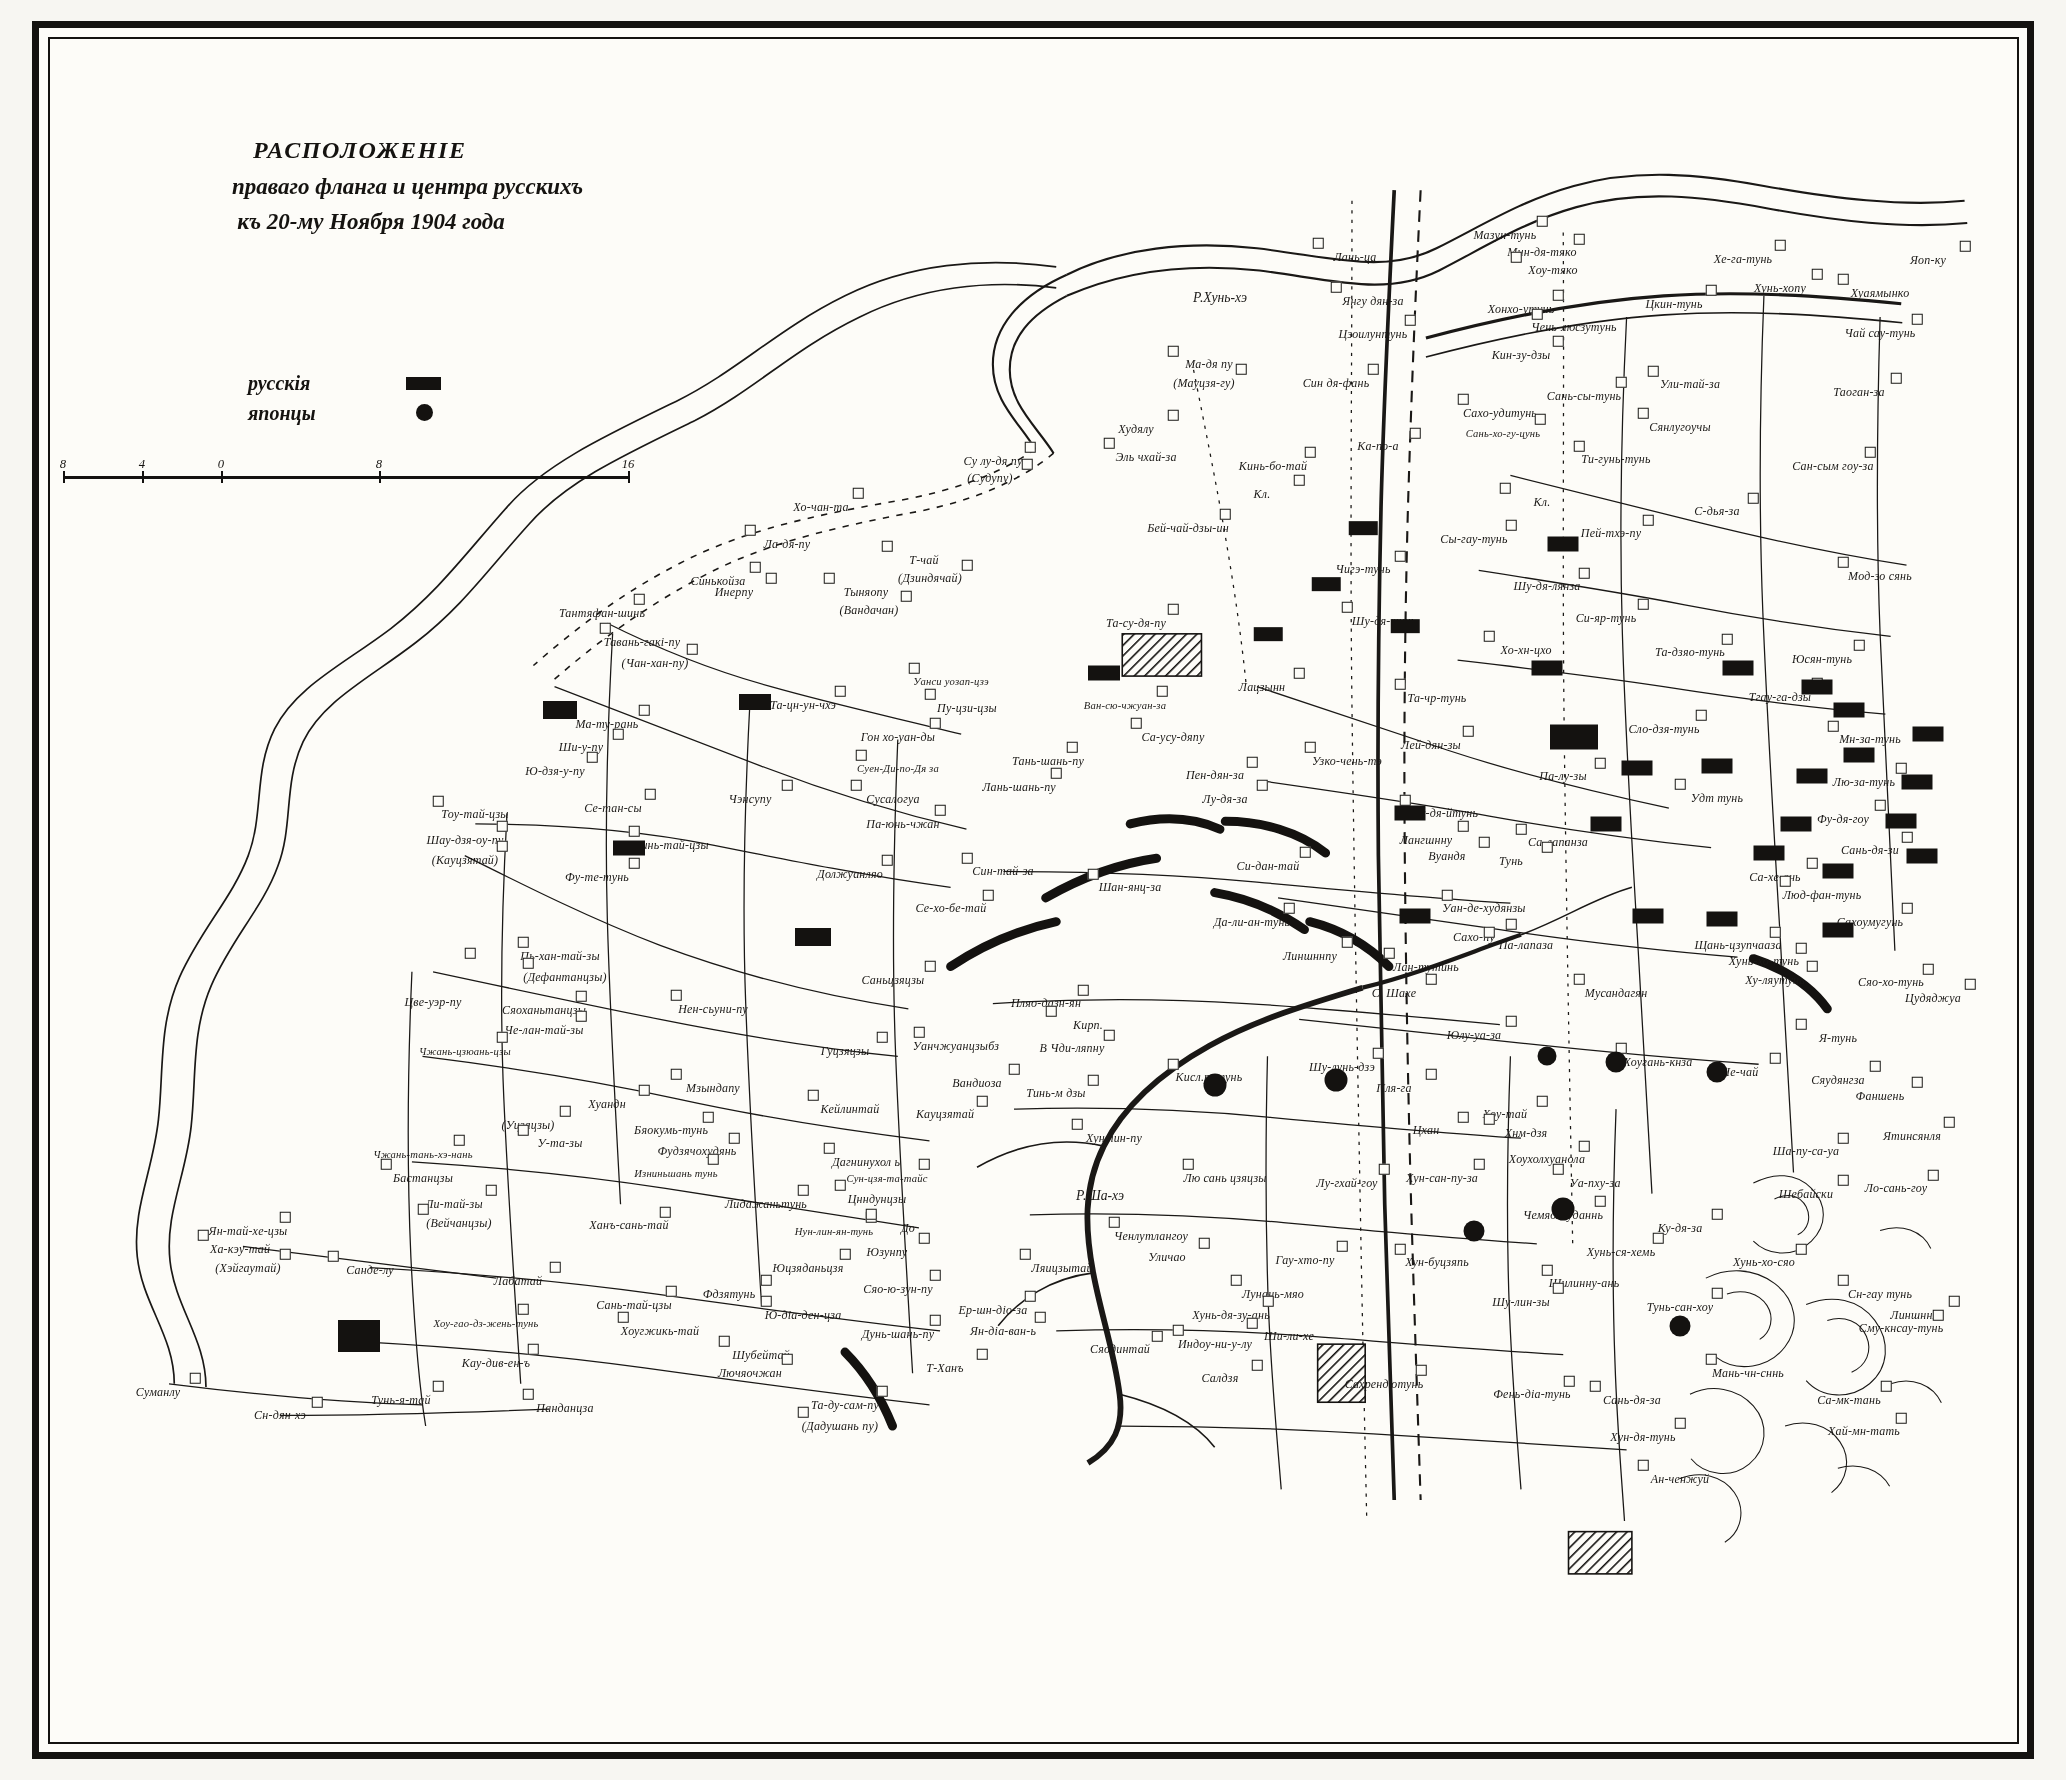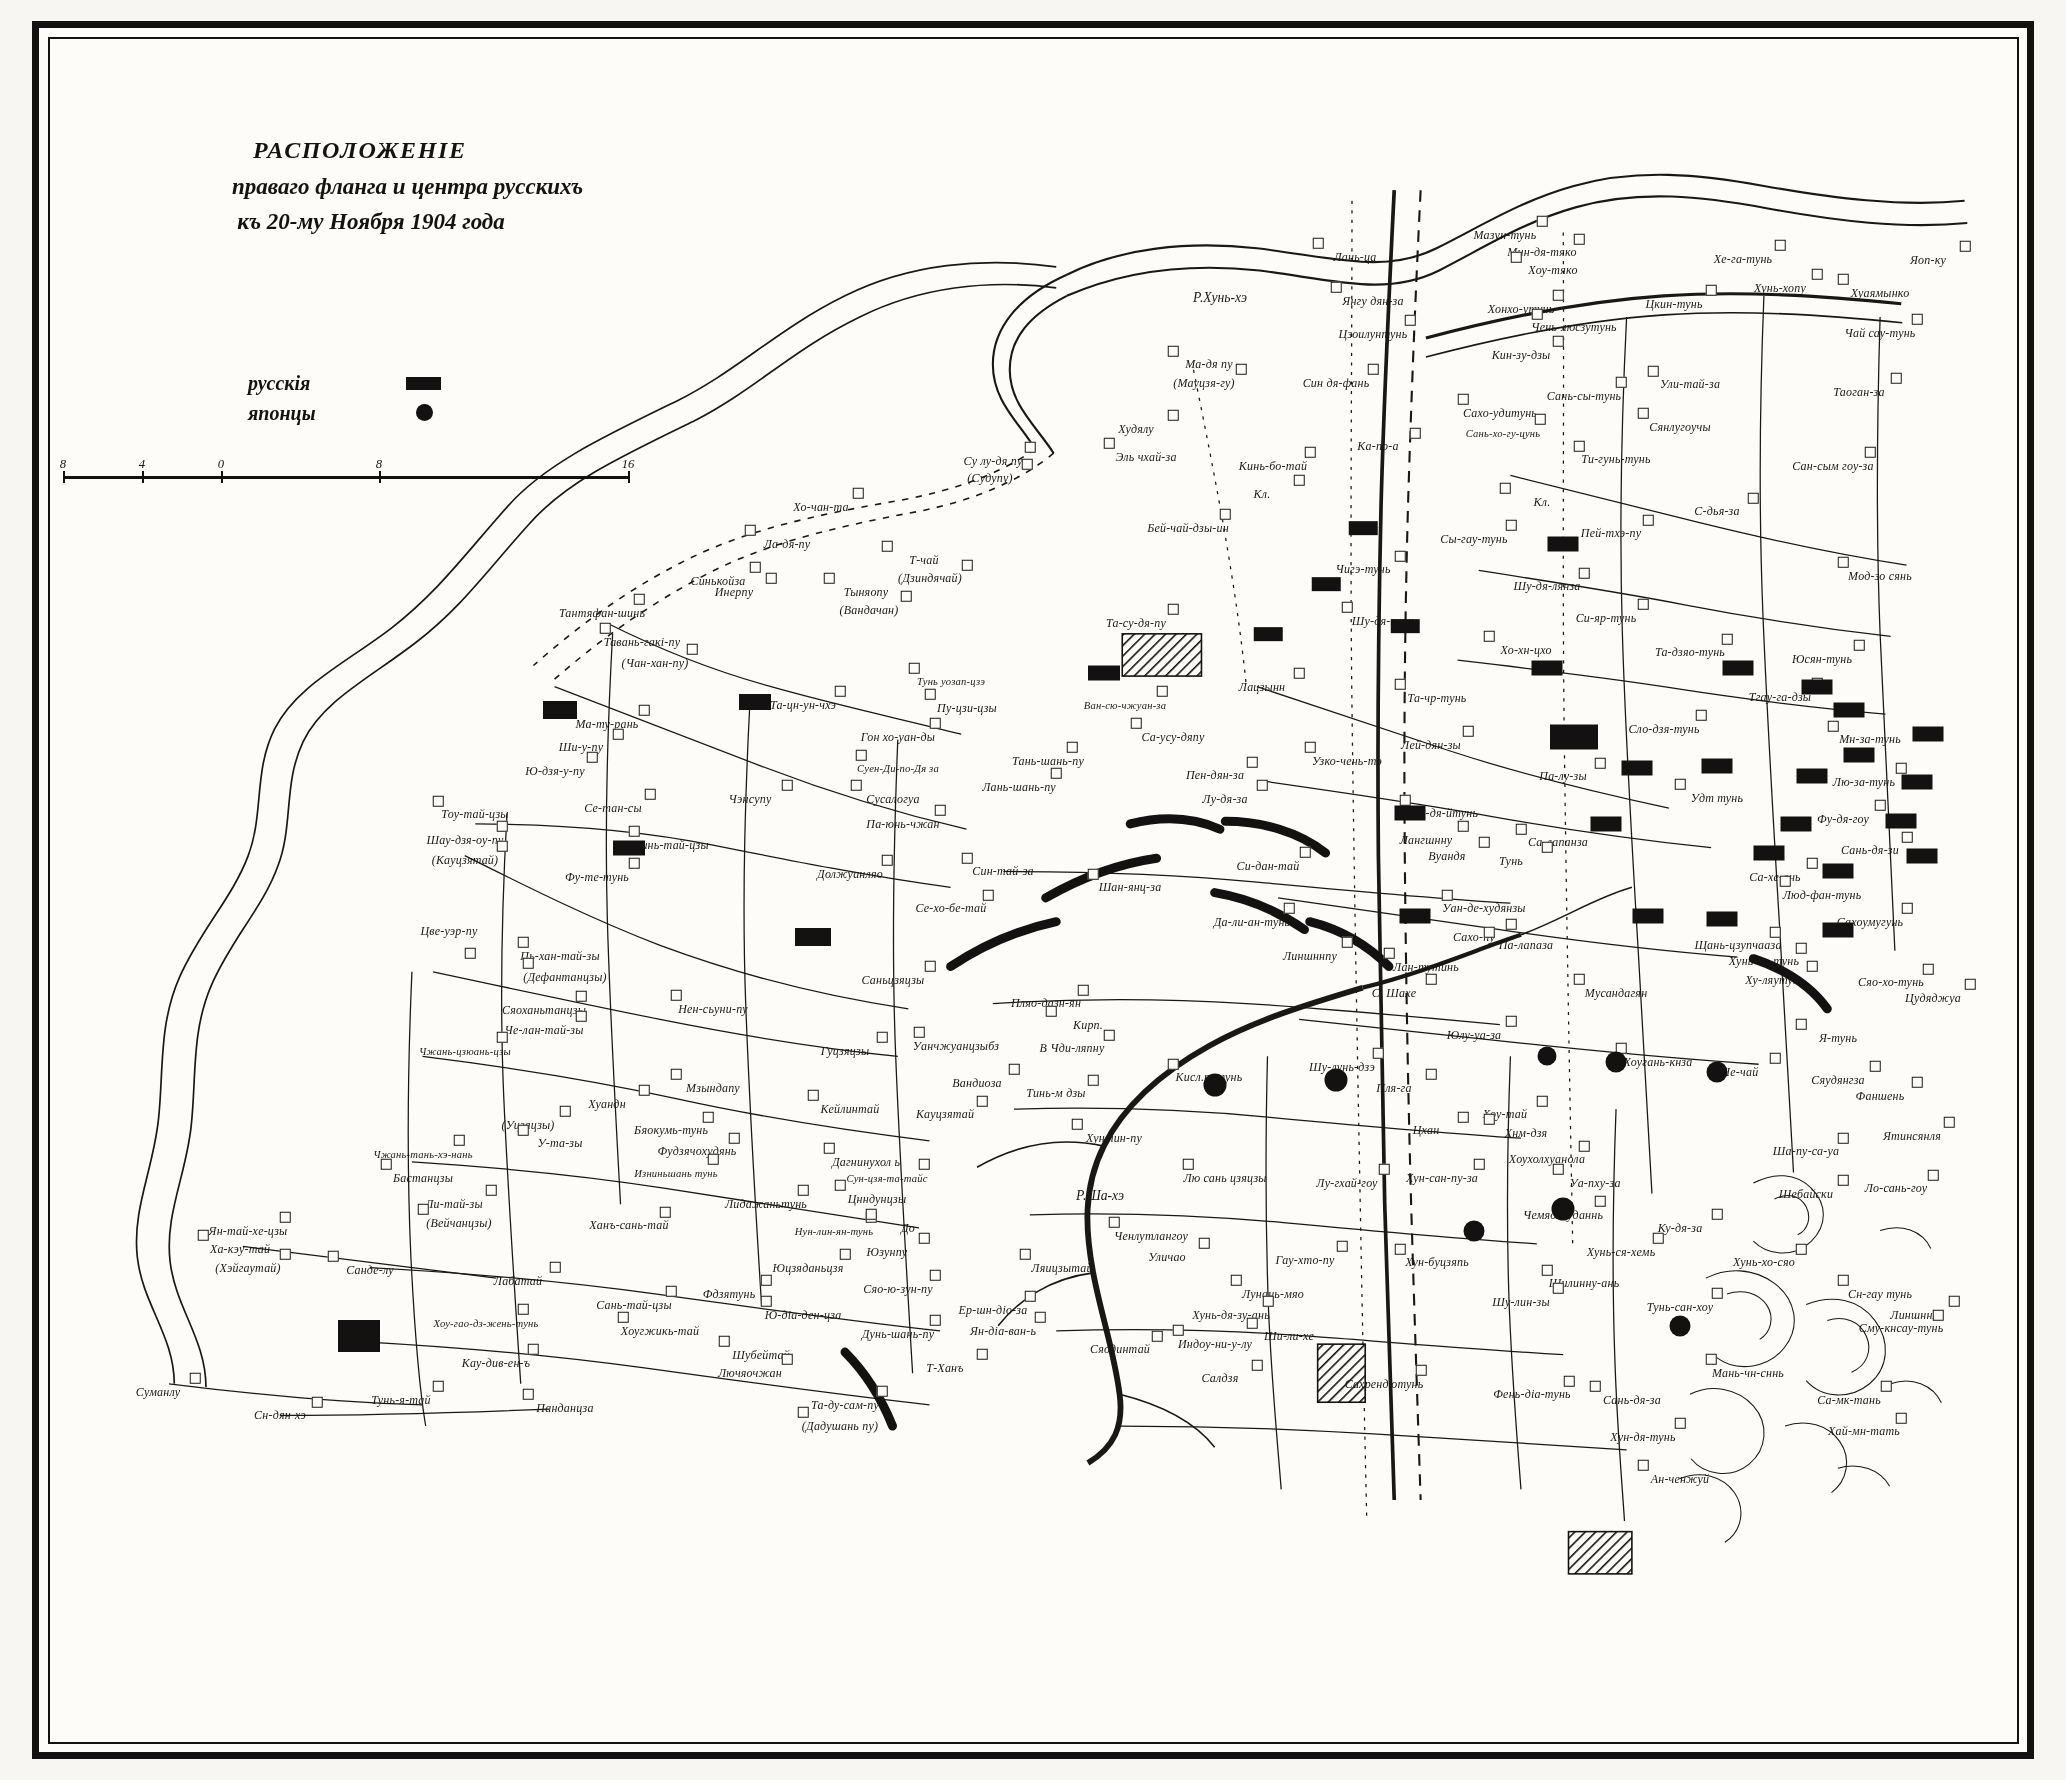--- a/index.html
+++ b/index.html
@@ -462,21 +462,21 @@
       <div class="place-label" style="left: 655px; top: 663px;">(Чан-хан-пу)</div>
       <div class="village-sq" style="left: 692px; top: 649px; width: 8.5px; height: 8.5px;"></div>
       <div class="place-label" style="left: 1136px; top: 623px;">Та-су-дя-пу</div>
       <div class="village-sq" style="left: 1173px; top: 609px; width: 8.5px; height: 8.5px;"></div>
       <div class="place-label" style="left: 1526px; top: 650px;">Хо-хн-цхо</div>
       <div class="village-sq" style="left: 1489px; top: 636px; width: 8.5px; height: 8.5px;"></div>
       <div class="place-label" style="left: 1690px; top: 652px;">Та-дзяо-тунь</div>
       <div class="village-sq" style="left: 1727px; top: 639px; width: 8.5px; height: 8.5px;"></div>
       <div class="place-label" style="left: 1822px; top: 659px;">Юсян-тунь</div>
       <div class="village-sq" style="left: 1859px; top: 645px; width: 8.5px; height: 8.5px;"></div>
-      <div class="place-label small" style="left: 951px; top: 681px;">Тунь уозап-цзэ</div>
+      <div class="place-label small" style="left: 951px; top: 681px;">Уанси уозап-цзэ</div>
       <div class="village-sq" style="left: 914px; top: 668px; width: 8.5px; height: 8.5px;"></div>
       <div class="place-label" style="left: 803px; top: 705px;">Та-цн-ун-чхэ</div>
       <div class="village-sq" style="left: 840px; top: 691px; width: 8.5px; height: 8.5px;"></div>
       <div class="place-label" style="left: 1262px; top: 687px;">Лацзынн</div>
       <div class="village-sq" style="left: 1299px; top: 673px; width: 8.5px; height: 8.5px;"></div>
       <div class="place-label" style="left: 1437px; top: 698px;">Та-чр-тунь</div>
       <div class="village-sq" style="left: 1400px; top: 684px; width: 8.5px; height: 8.5px;"></div>
       <div class="place-label" style="left: 1780px; top: 697px;">Тгау-га-дзы</div>
       <div class="village-sq" style="left: 1817px; top: 683px; width: 8.5px; height: 8.5px;"></div>
       <div class="place-label" style="left: 607px; top: 724px;">Ма-ту-рань</div>
@@ -568,21 +568,21 @@
       <div class="place-label" style="left: 1484px; top: 908px;">Уан-де-худянзы</div>
       <div class="village-sq" style="left: 1447px; top: 895px; width: 8.5px; height: 8.5px;"></div>
       <div class="place-label" style="left: 1870px; top: 922px;">Сахоумугунь</div>
       <div class="village-sq" style="left: 1907px; top: 908px; width: 8.5px; height: 8.5px;"></div>
       <div class="place-label" style="left: 1474px; top: 937px;">Сахо-пу</div>
       <div class="village-sq" style="left: 1511px; top: 924px; width: 8.5px; height: 8.5px;"></div>
       <div class="place-label" style="left: 1526px; top: 945px;">Па-лапаза</div>
       <div class="village-sq" style="left: 1489px; top: 932px; width: 8.5px; height: 8.5px;"></div>
       <div class="place-label" style="left: 1738px; top: 945px;">Щань-цзупчааза</div>
       <div class="village-sq" style="left: 1775px; top: 932px; width: 8.5px; height: 8.5px;"></div>
-      <div class="place-label" style="left: 433px; top: 931px; margin-left: 16px;">Цве-уэр-пу</div>
+      <div class="place-label" style="left: 433px; top: 1002px;">Цве-уэр-пу</div>
       <div class="village-sq" style="left: 470px; top: 953px; width: 8.5px; height: 8.5px;"></div>
       <div class="place-label" style="left: 560px; top: 956px;">Пь-хан-тай-зы</div>
       <div class="village-sq" style="left: 523px; top: 942px; width: 8.5px; height: 8.5px;"></div>
       <div class="place-label" style="left: 893px; top: 980px;">Саньцзяцзы</div>
       <div class="village-sq" style="left: 930px; top: 966px; width: 8.5px; height: 8.5px;"></div>
       <div class="place-label" style="left: 1310px; top: 956px;">Линшннпу</div>
       <div class="village-sq" style="left: 1347px; top: 942px; width: 8.5px; height: 8.5px;"></div>
       <div class="place-label" style="left: 1426px; top: 967px;">Лан-тутинь</div>
       <div class="village-sq" style="left: 1389px; top: 953px; width: 8.5px; height: 8.5px;"></div>
       <div class="place-label" style="left: 1764px; top: 961px;">Хунь-хо-тунь</div>

